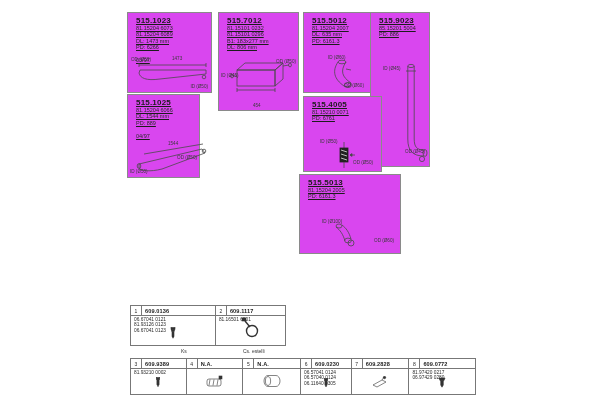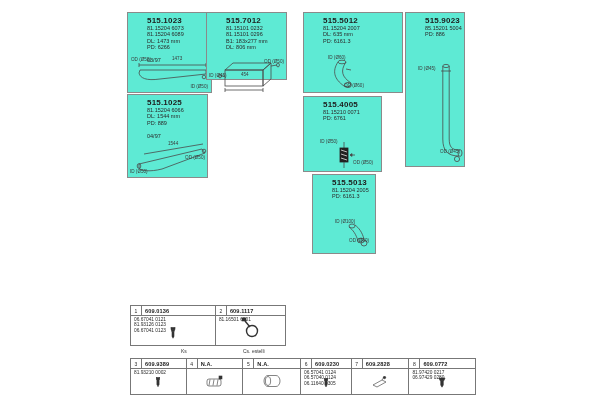--- a/index.html
+++ b/index.html
@@ -3,22 +3,22 @@
 <meta charset="utf-8">
 <style>
   html,body{margin:0;padding:0;}
   body{
     width:600px;height:400px;position:relative;overflow:hidden;
     background:#ffffff;
     font-family:"Liberation Sans","DejaVu Sans",sans-serif;
     color:#1c1c1c;
   }
   .panel{
-    position:absolute;border:1px solid #8a8a8a;background:#5eead4;
-    box-sizing:border-box;padding:3px 0 0 19px;
+    position:absolute;border:1px solid #8a8a8a;background:#d946ef;
+    box-sizing:border-box;padding:3px 0 0 8px;text-decoration:underline;
   }
   .pcode{font-weight:bold;font-size:8px;line-height:9px;letter-spacing:.2px;}
   .pline{font-size:5.5px;line-height:6.3px;color:#2a2a2a;}
   .pnote{font-size:5.5px;line-height:6px;margin-top:7px;color:#2a2a2a;}
   .diag{position:absolute;}
   .diag path,.diag line,.diag polygon,.diag rect,.diag ellipse,.diag circle{
     stroke:#4a4a4a;stroke-width:.8;fill:none;
   }
   .dlabel{position:absolute;font-size:4.6px;line-height:5px;color:#3a3a3a;white-space:nowrap;}
   .hwtable{
@@ -60,21 +60,21 @@
     <line x1="9" y1="2" x2="9" y2="6"></line>
     <line x1="76" y1="2" x2="76" y2="6"></line>
     <path d="M10,9 H76 V13 L30,18 C16,20 10,17 9,12 Z"></path>
     <ellipse cx="74" cy="16" rx="1.8" ry="1.8"></ellipse>
   </svg>
   <span class="dlabel" style="left:3px;top:44px">OD (Ø50)</span>
   <span class="dlabel" style="left:44px;top:43px">1473</span>
   <span class="dlabel" style="right:3px;bottom:3px">ID (Ø50)</span>
 </div>
 
-<div class="panel" style="left:206px;top:12px;width:81px;height:68px">
+<div class="panel" style="left:218px;top:12px;width:81px;height:99px">
   <div class="pcode">515.7012</div>
   <div class="pline">81.15101 0232</div>
   <div class="pline">81.15101 0296</div>
   <div class="pline">B1: 183x277 mm</div>
   <div class="pline">DL: 806 mm</div>
   <svg class="diag" style="left:4px;top:42px" width="72" height="37" viewBox="0 0 72 37">
     <polygon points="14,15 22,8 60,8 52,15"></polygon>
     <rect x="14" y="15" width="38" height="16"></rect>
     <polygon points="52,15 60,8 60,24 52,31"></polygon>
     <line x1="60" y1="11" x2="66" y2="10"></line>
@@ -100,39 +100,39 @@
     <path d="M20,5 C14,14 16,22 26,29"></path>
     <path d="M28,5 C22,14 24,20 33,26"></path>
     <path d="M26,29 C29,31 33,29 33,26"></path>
     <ellipse cx="30" cy="28" rx="3.4" ry="2.6"></ellipse>
     <line x1="28" y1="12" x2="33" y2="13"></line>
   </svg>
   <span class="dlabel" style="left:24px;top:42px">ID (Ø60)</span>
   <span class="dlabel" style="left:40px;bottom:4px">OD (Ø60)</span>
 </div>
 
-<div class="panel" style="left:405px;top:12px;width:60px;height:155px">
+<div class="panel" style="left:370px;top:12px;width:60px;height:155px">
   <div class="pcode">515.9023</div>
   <div class="pline">85.15201 5004</div>
   <div class="pline">PD: 886</div>
   <svg class="diag" style="left:10px;top:42px" width="62" height="110" viewBox="0 0 62 110">
     <ellipse cx="30" cy="11" rx="3.2" ry="1.6"></ellipse>
     <line x1="26.8" y1="11" x2="26.8" y2="84"></line>
     <line x1="33.2" y1="11" x2="33.2" y2="84"></line>
     <line x1="25" y1="16" x2="35" y2="16"></line>
     <path d="M26.8,84 C26.8,96 32,101 43,101"></path>
     <path d="M33.2,84 C33.2,92 36,95 43,95"></path>
     <ellipse cx="44" cy="98" rx="2" ry="3.4"></ellipse>
     <circle cx="41" cy="104" r="2.6"></circle>
   </svg>
   <span class="dlabel" style="left:12px;top:53px">ID (Ø45)</span>
   <span class="dlabel" style="right:4px;bottom:12px">OD (Ø45)</span>
 </div>
 
-<div class="panel" style="left:127px;top:94px;width:81px;height:84px">
+<div class="panel" style="left:127px;top:94px;width:73px;height:84px">
   <div class="pcode">515.1025</div>
   <div class="pline">81.15204 6066</div>
   <div class="pline">DL: 1544 mm</div>
   <div class="pline">PD: 889</div>
   <div class="pnote">04/97</div>
   <svg class="diag" style="left:2px;top:46px" width="80" height="35" viewBox="0 0 80 35">
     <line x1="14" y1="13" x2="73" y2="3"></line>
     <path d="M9,23 L72,8 L75,12 L32,28 C20,31 11,30 9,27 Z"></path>
     <ellipse cx="9" cy="25" rx="1.8" ry="2.4"></ellipse>
     <circle cx="74" cy="10" r="1.8"></circle>
@@ -153,21 +153,21 @@
     <line x1="17" y1="15" x2="23" y2="17" style="stroke:#fff;stroke-width:.7"></line>
     <line x1="17" y1="19" x2="23" y2="21" style="stroke:#fff;stroke-width:.7"></line>
     <line x1="20" y1="23" x2="20" y2="29"></line>
     <line x1="26" y1="16" x2="31" y2="16"></line>
     <path d="M26,16 l2,-1.4 v2.8 z" style="fill:#4a4a4a"></path>
   </svg>
   <span class="dlabel" style="left:16px;top:42px">ID (Ø50)</span>
   <span class="dlabel" style="right:8px;bottom:6px">OD (Ø50)</span>
 </div>
 
-<div class="panel" style="left:312px;top:174px;width:64px;height:80px">
+<div class="panel" style="left:299px;top:174px;width:102px;height:80px">
   <div class="pcode">515.5013</div>
   <div class="pline">81.15204 2005</div>
   <div class="pline">PD: 6161.3</div>
   <svg class="diag" style="left:14px;top:44px" width="54" height="32" viewBox="0 0 54 32">
     <ellipse cx="25" cy="7" rx="3" ry="2"></ellipse>
     <path d="M22,8 C26,11 29,15 31,22"></path>
     <path d="M28,6 C32,9 35,13 37,20"></path>
     <ellipse cx="34" cy="21.5" rx="3.4" ry="2.4"></ellipse>
     <circle cx="37" cy="24" r="3"></circle>
   </svg>

